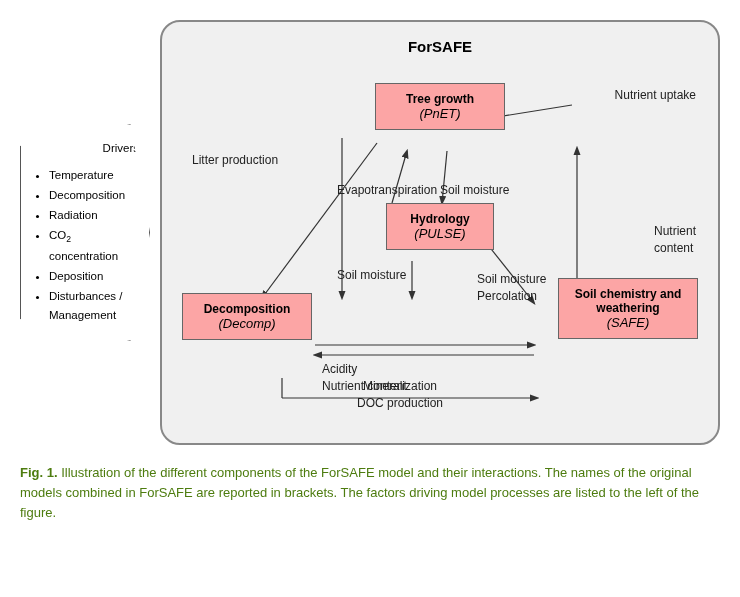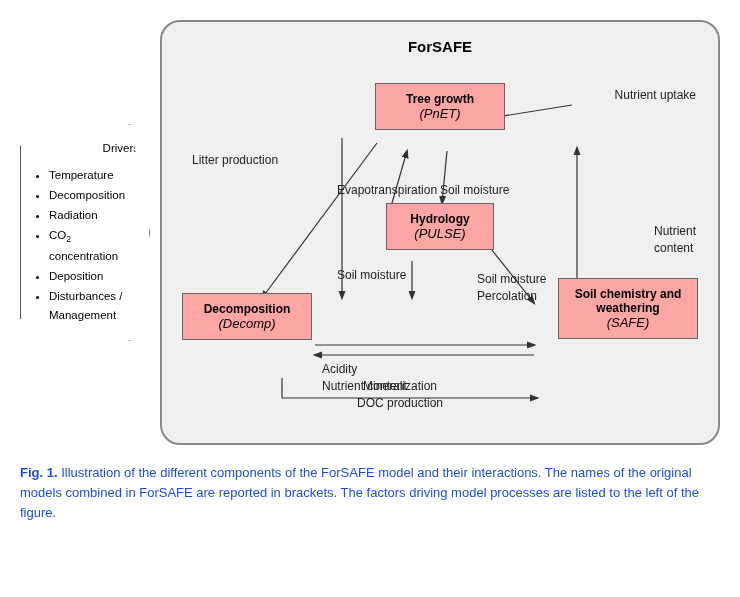--- a/index.html
+++ b/index.html
@@ -145,21 +145,21 @@
       height: 100%;
       pointer-events: none;
       overflow: visible;
     }
 
     
     .caption {
       margin-top: 10px;
       font-size: 13px;
       line-height: 1.55;
-      color: #1d4ed8;
+      color: #4d7c0f;
     }
 
     .caption .fig-label {
       font-weight: bold;
     }
 
     sub {
       font-size: 0.75em;
     }
   </style>

